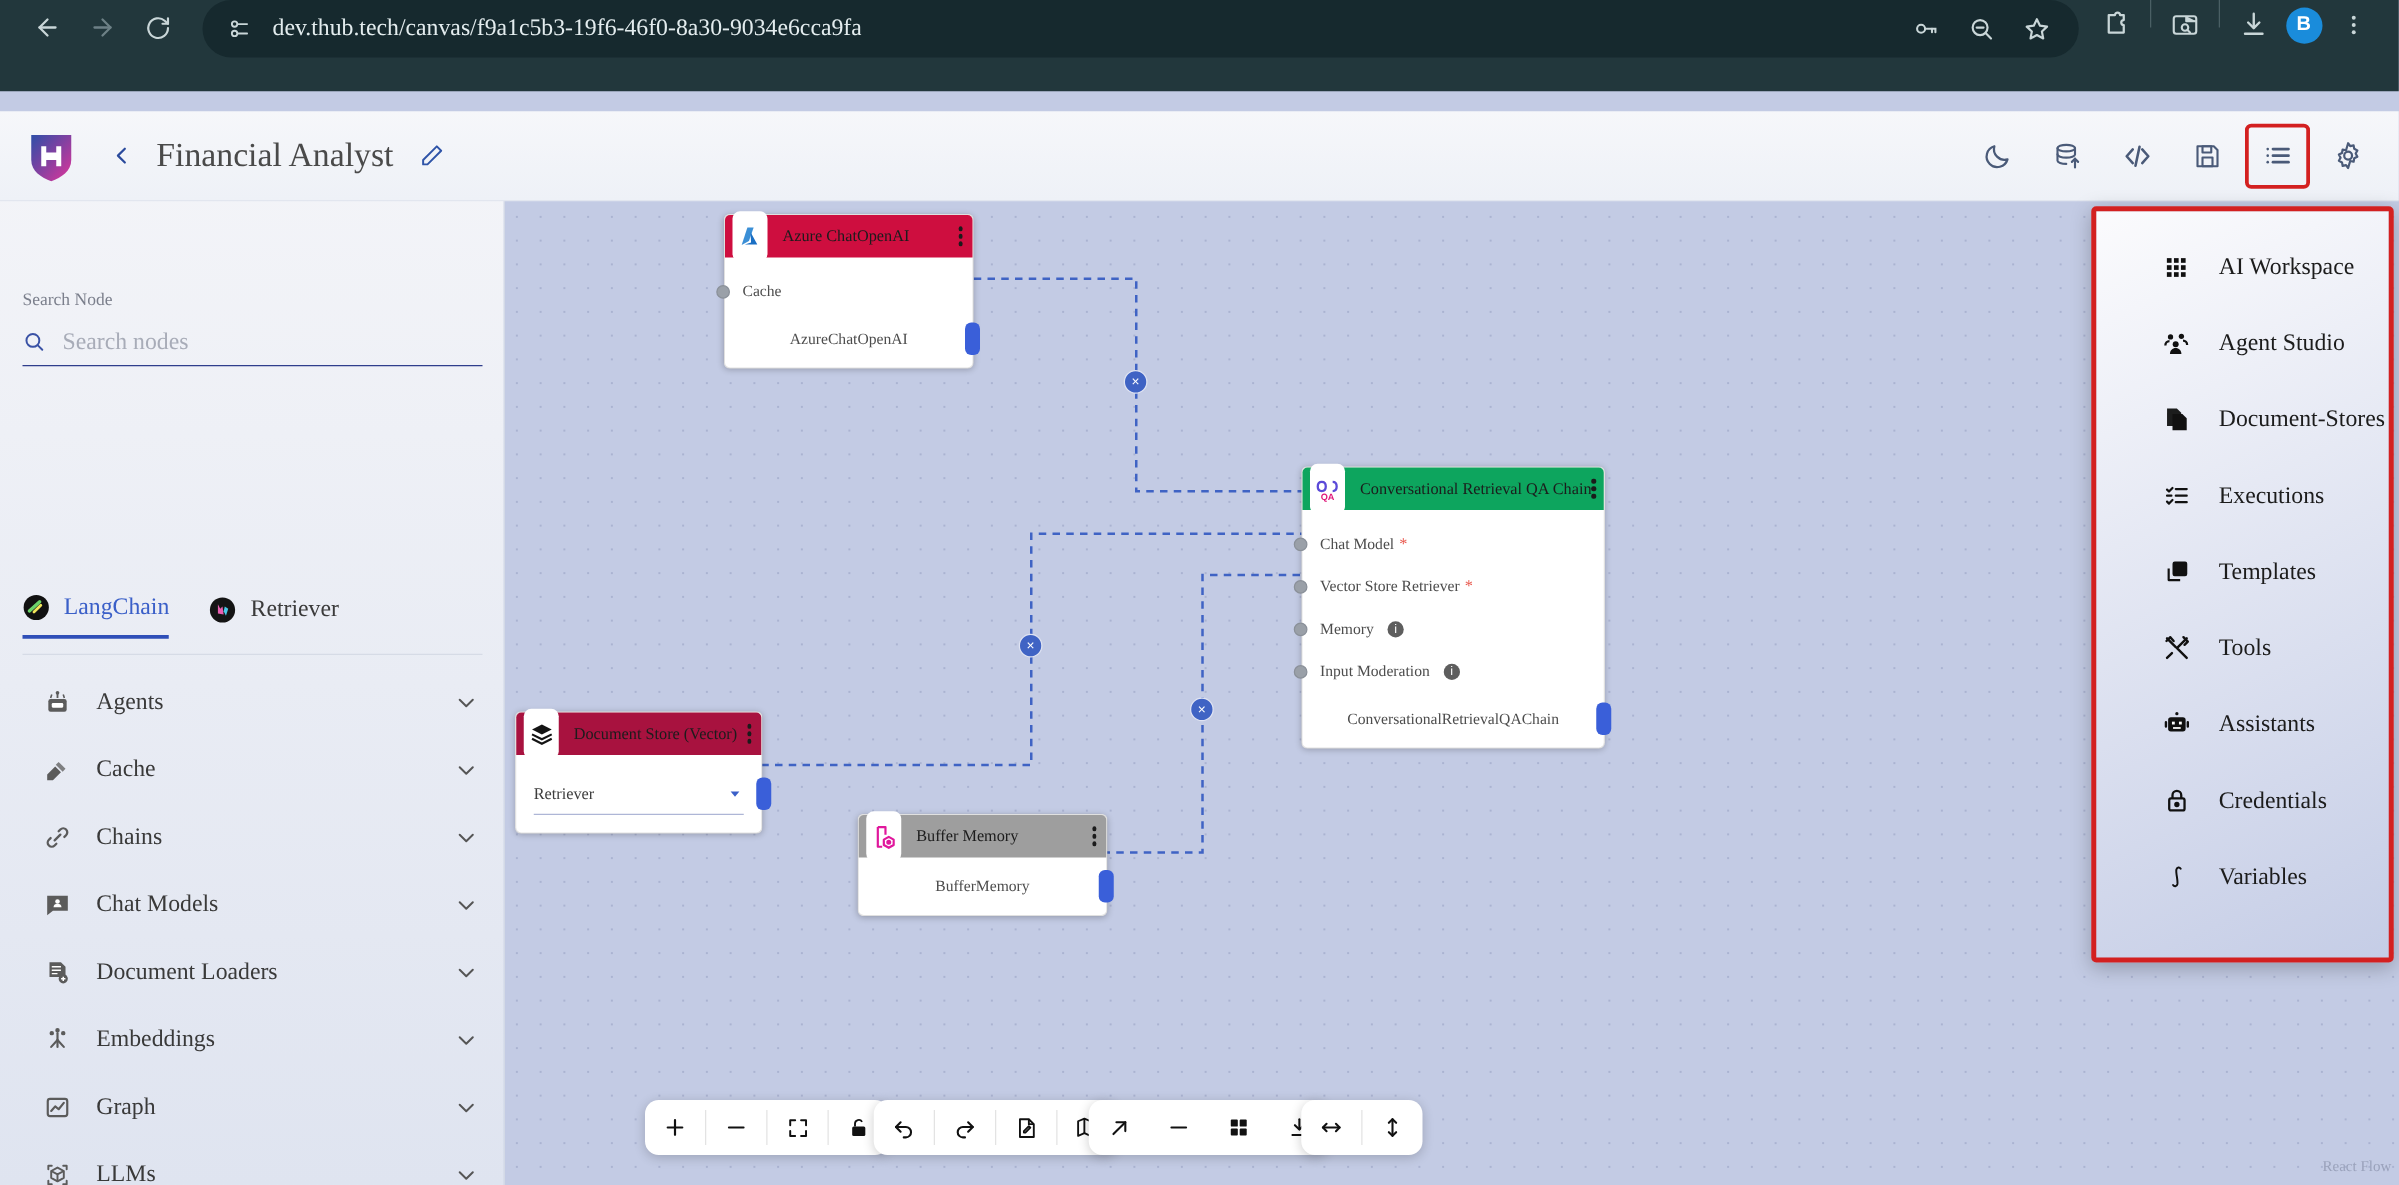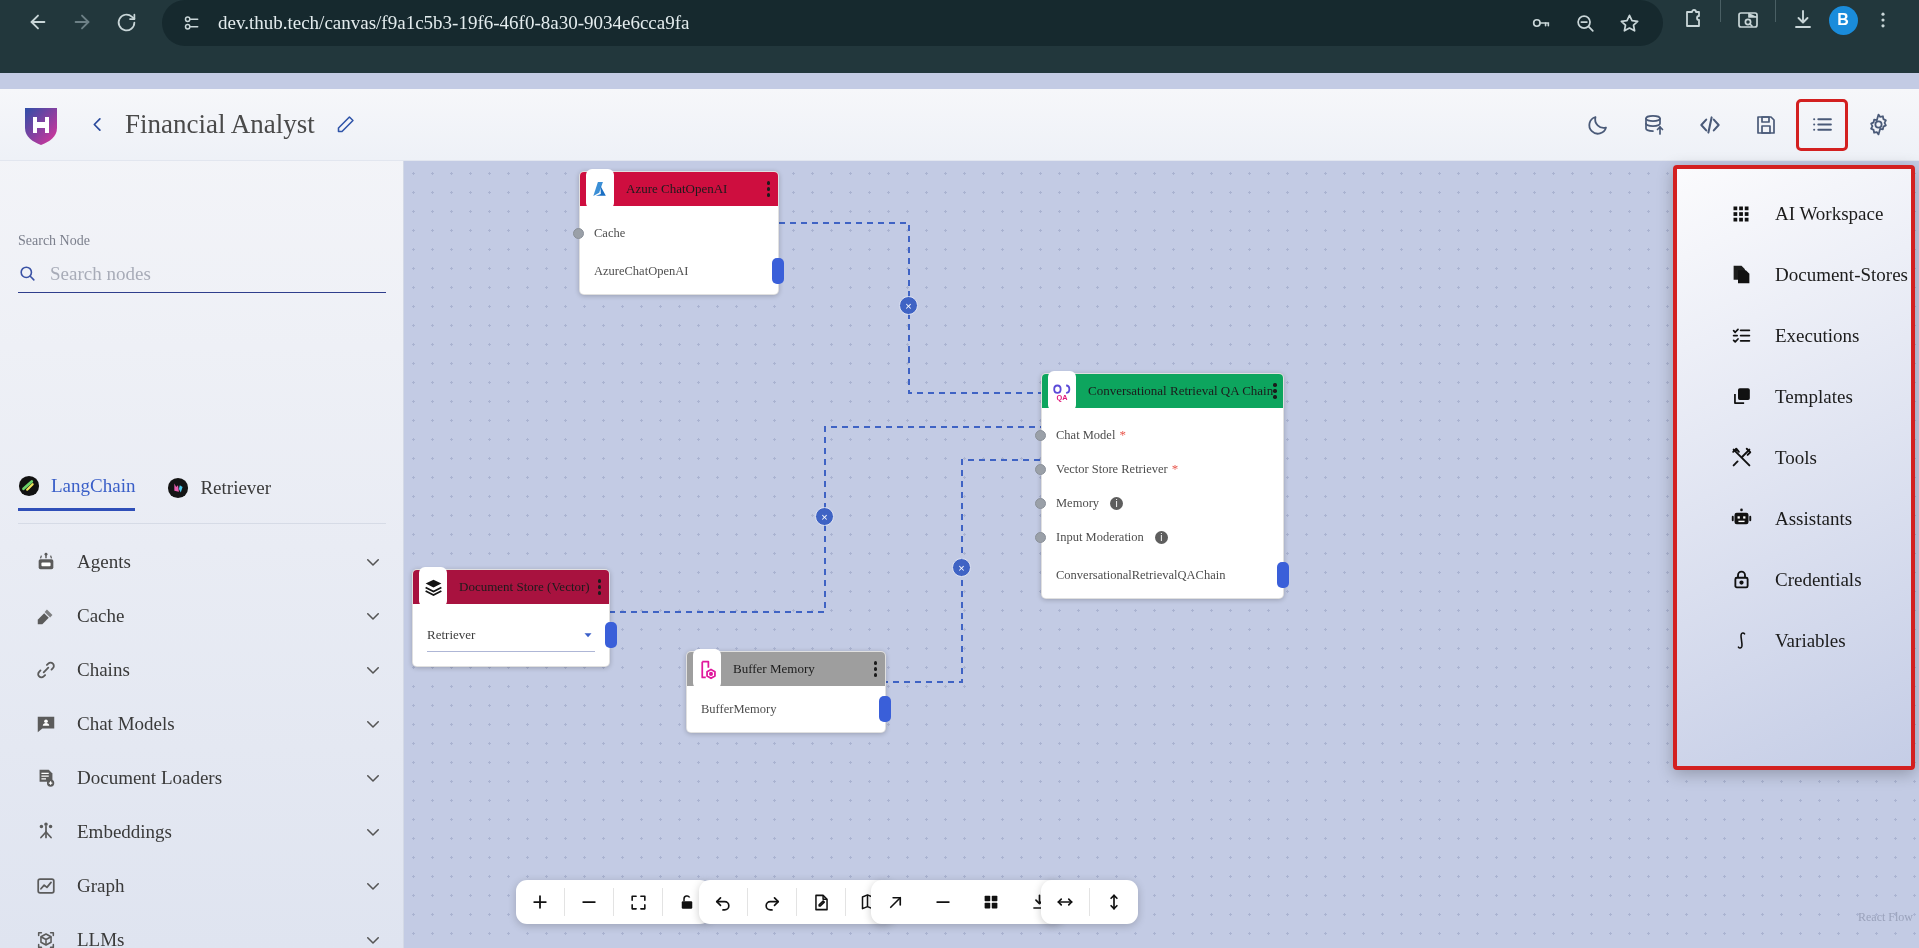--- a/index.html
+++ b/index.html
@@ -180,21 +180,21 @@
   }
   .handle-in {
     position:absolute; left:-21px;
     width:11px; height:11px; border-radius:50%;
     background:#9aa0a8; border:1px solid #8a9099;
   }
   .handle-out {
     position:absolute; right:-20px; top:50%; transform:translateY(-50%);
     width:12px; height:26px; border-radius:5px; background:#3a5fd9;
   }
-  .out-row { display:flex; justify-content:flex-start; align-items:center; position:relative; height:26px; margin-top: 8px;}
+  .out-row { display:flex; justify-content:center; align-items:center; position:relative; height:26px; margin-top: 8px;}
   .out-label { font-size:12.5px; color:#4d4d4d; }
   .select-field {
     width: 100%; display:flex; align-items:center;
     border-bottom:1px solid #aeb6d6; height:34px; position:relative;
   }
   .select-value { font-size:13px; color:#3d3d3d; }
   .select-arrow { margin-left:auto; color:#3a5fc8; display:flex;}
 
   .edge-btn {
     position:absolute;
@@ -214,21 +214,21 @@
     height:44px;
   }
   .tool-btn {
     width:48px; height:44px;
     display:flex; align-items:center; justify-content:center;
     color:#111;
   }
   .tool-div { width:1px; height:28px; background:#e3e3e3; }
 
   .reactflow-wm {
-    position:absolute; right:0px; bottom:21px;
+    position:absolute; right:0px; bottom:5px;
     font-size:12px; color:#9aa2bb;
     padding: 2px 6px;
   }
 
   
   .menu-panel {
     position:absolute;
     top: 165px; left: 1673px;
     width: 242px; height: 605px;
     background: linear-gradient(155deg,#fbfbfd 0%, #c5cde6 100%);
@@ -835,20 +835,33 @@
           <rect x="16.5" y="9.8" width="4.5" height="4.5"></rect>
           <rect x="3" y="16.5" width="4.5" height="4.5"></rect>
           <rect x="9.8" y="16.5" width="4.5" height="4.5"></rect>
           <rect x="16.5" y="16.5" width="4.5" height="4.5"></rect>
         </svg>
     </span>
     <span class="menu-label">AI Workspace</span>
   </div>
   <div class="menu-item">
     <span class="menu-icon">
+      <svg width="22" height="22" viewBox="0 0 24 24" fill="currentColor">
+          <circle cx="7" cy="6" r="2.3"></circle>
+          <circle cx="16.5" cy="5.5" r="2.3"></circle>
+          <circle cx="11.5" cy="12.5" r="2.6"></circle>
+          <path d="M6.5 21c0-3 2.2-5.2 5-5.2s5 2.2 5 5.2z"></path>
+          <path d="M2.5 13.5c0-2.2 1.6-3.8 3.6-3.8" fill="none" stroke="currentColor" stroke-width="2"></path>
+          <path d="M21.5 13c0-2.2-1.6-3.8-3.6-3.8" fill="none" stroke="currentColor" stroke-width="2"></path>
+        </svg>
+    </span>
+    <span class="menu-label">Agent Studio</span>
+  </div>
+  <div class="menu-item">
+    <span class="menu-icon">
       <svg width="21" height="21" viewBox="0 0 24 24" fill="currentColor">
           <path d="M3 2h9l4 4v12H3z" opacity="0.95"></path>
           <path d="M8 7h9l4 4v11H8z"></path>
         </svg>
     </span>
     <span class="menu-label">Document-Stores</span>
   </div>
   <div class="menu-item">
     <span class="menu-icon">
       <svg width="21" height="21" viewBox="0 0 24 24" fill="none" stroke="currentColor" stroke-width="2" stroke-linecap="round" stroke-linejoin="round">

